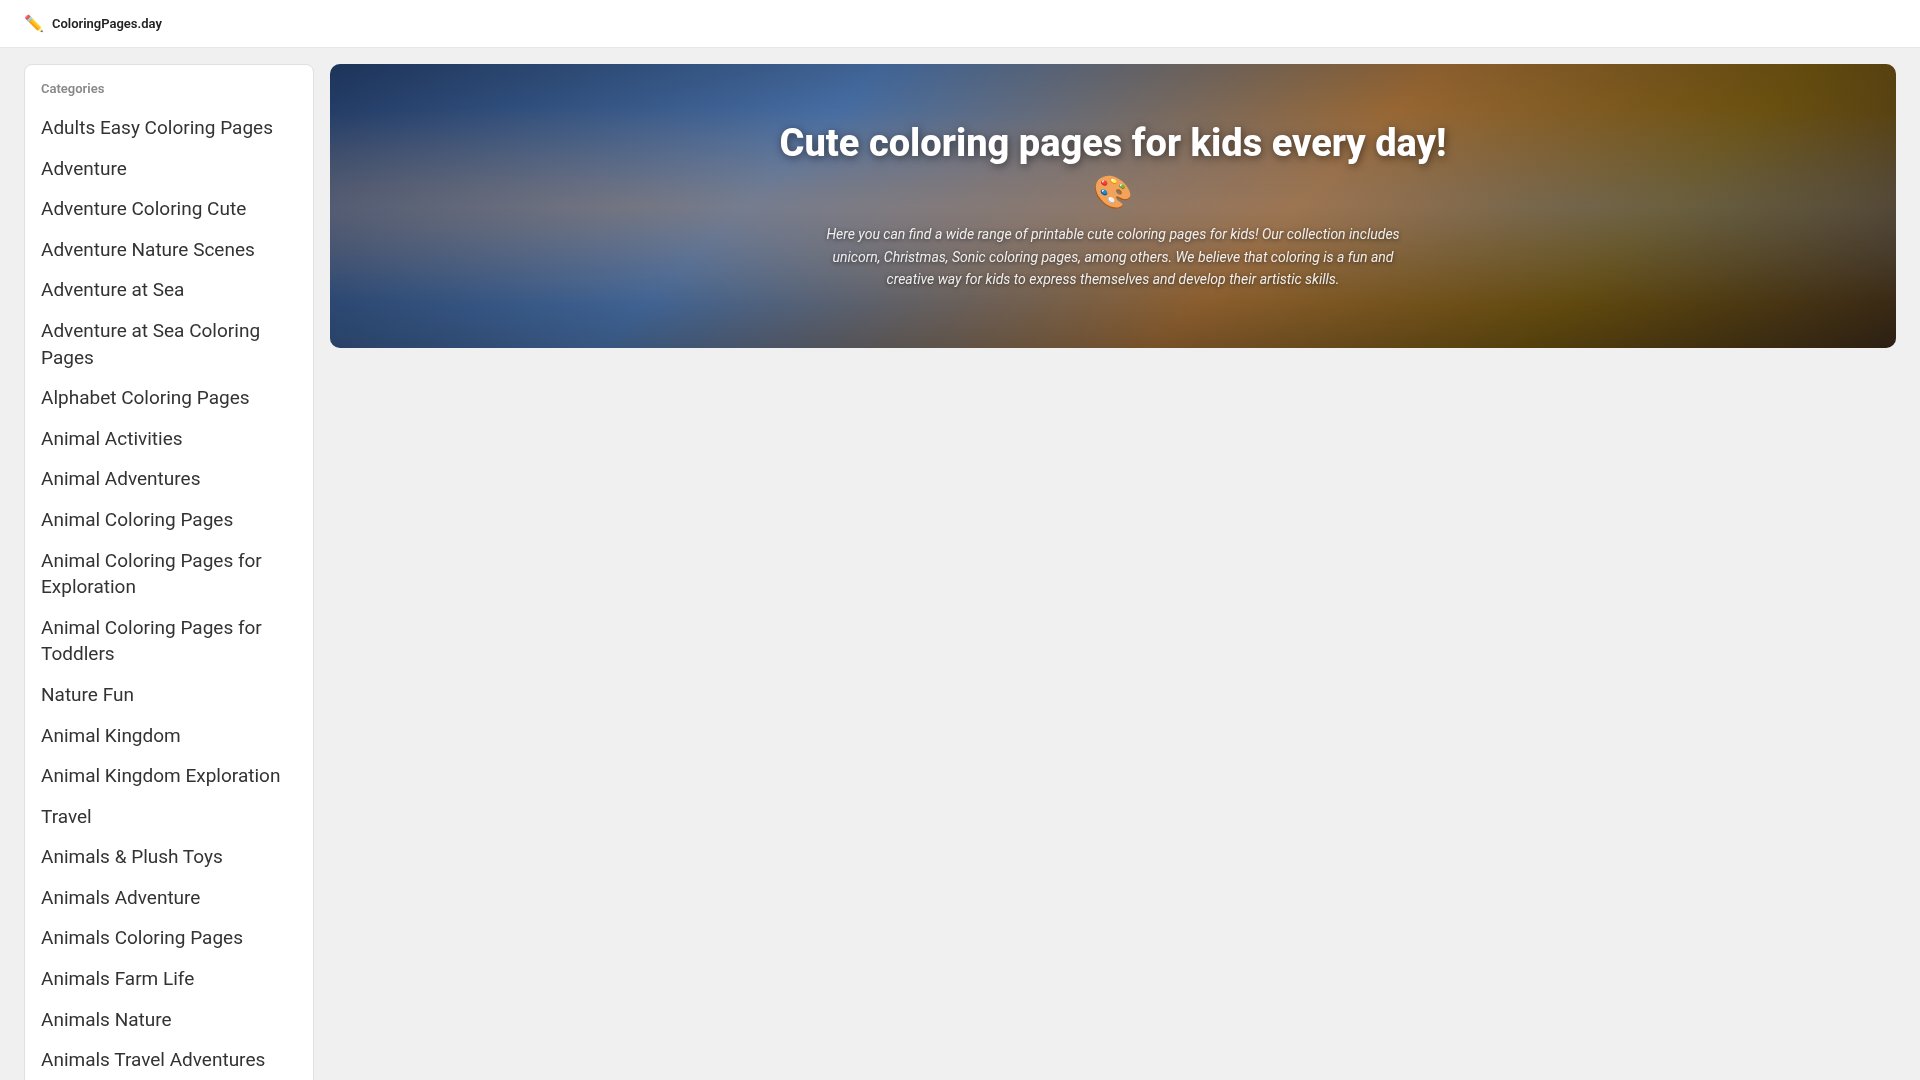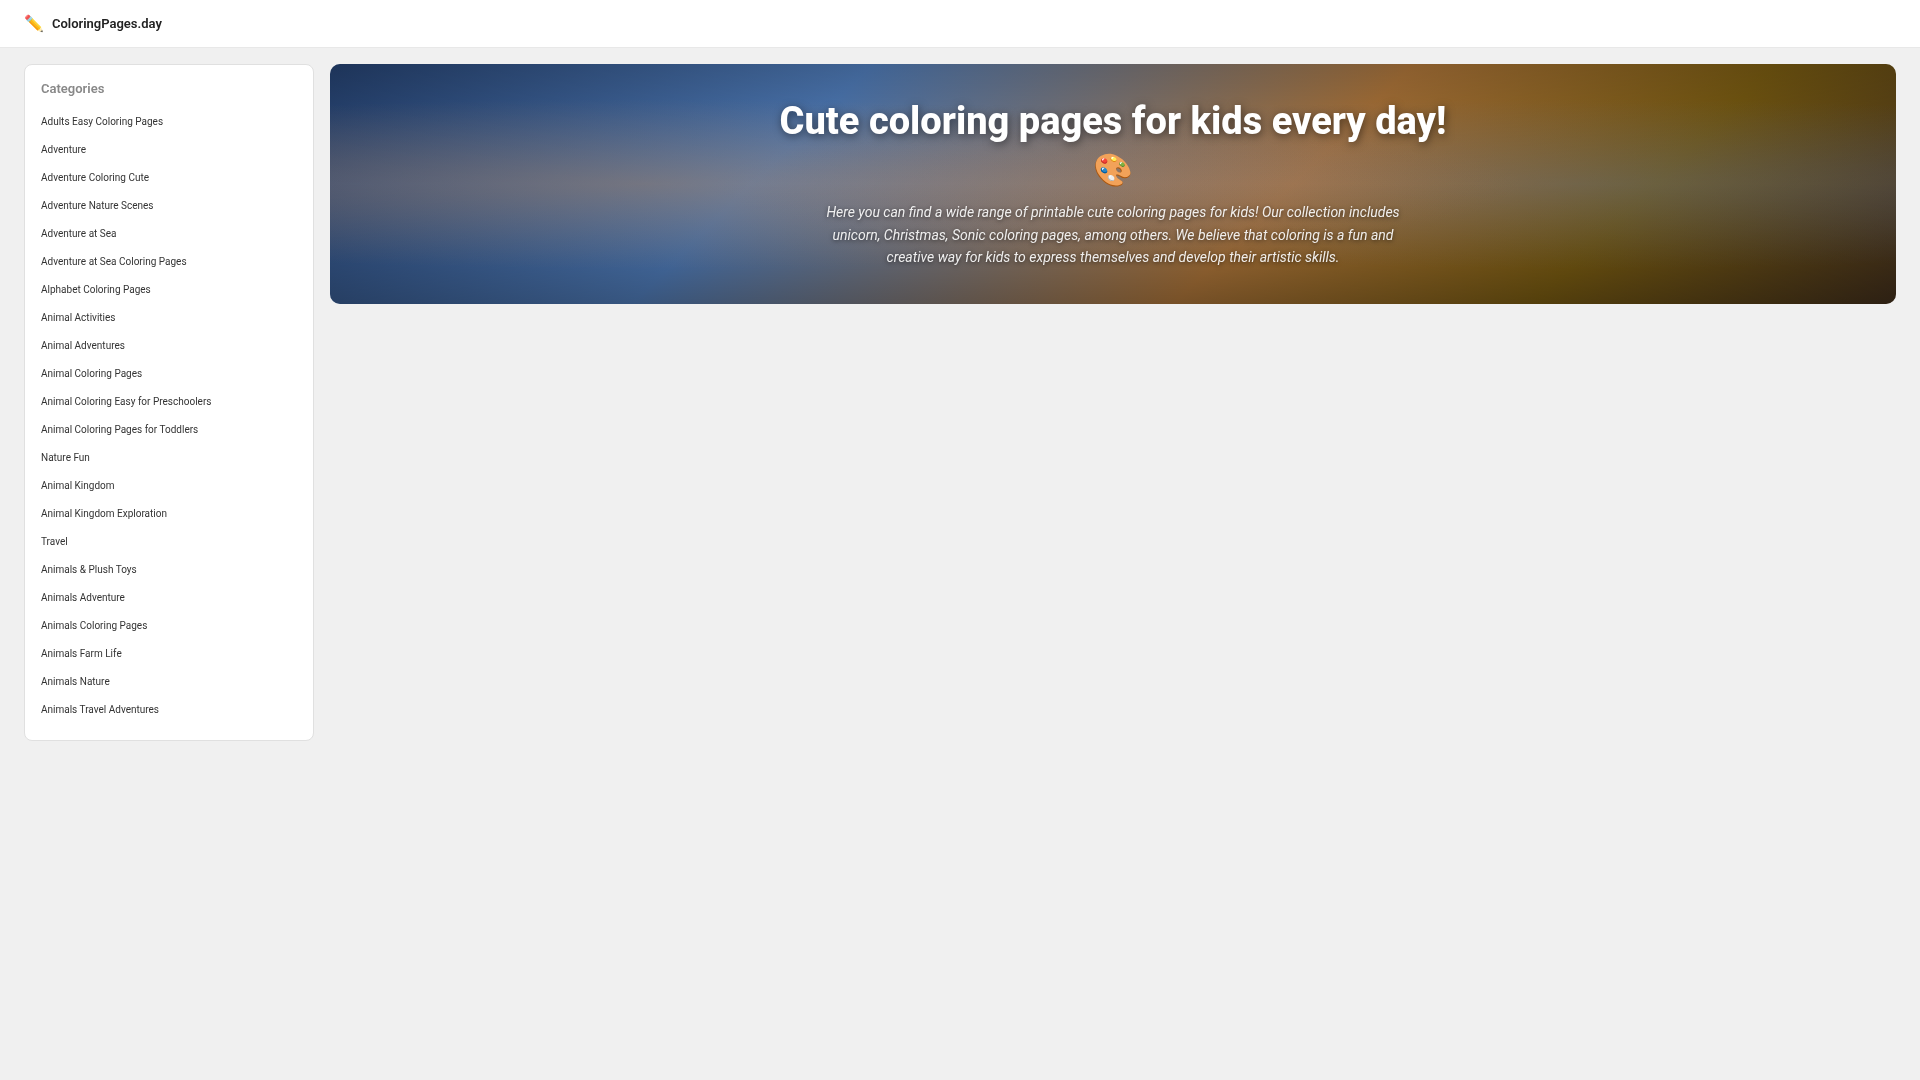--- a/index.html
+++ b/index.html
@@ -46,34 +46,34 @@
       font-size: 13px;
       font-weight: 600;
       color: #888;
       padding: 0 16px 12px 16px;
       text-transform: none;
       letter-spacing: 0;
     }
     .sidebar-item {
       display: block;
       padding: 7px 16px;
-      font-size: 10px;
+      font-size: 19px;
       color: #333;
       cursor: pointer;
       text-decoration: none;
       line-height: 1.4;
     }
     .content-area {
       flex: 1;
     }
     .hero-banner {
       border-radius: 10px;
       overflow: hidden;
       position: relative;
-      height: 240px;
+      height: 284px;
       background: linear-gradient(135deg, #2a4a7f 0%, #5b8ed4 30%, #c68642 60%, #8b6914 80%, #4a3520 100%);
       display: flex;
       flex-direction: column;
       align-items: center;
       justify-content: center;
       padding: 24px 48px;
       text-align: center;
     }
     .hero-bg {
       position: absolute;
@@ -126,21 +126,21 @@
         <a class="sidebar-item" href="#">Adults Easy Coloring Pages</a>
         <a class="sidebar-item" href="#">Adventure</a>
         <a class="sidebar-item" href="#">Adventure Coloring Cute</a>
         <a class="sidebar-item" href="#">Adventure Nature Scenes</a>
         <a class="sidebar-item" href="#">Adventure at Sea</a>
         <a class="sidebar-item" href="#">Adventure at Sea Coloring Pages</a>
         <a class="sidebar-item" href="#">Alphabet Coloring Pages</a>
         <a class="sidebar-item" href="#">Animal Activities</a>
         <a class="sidebar-item" href="#">Animal Adventures</a>
         <a class="sidebar-item" href="#">Animal Coloring Pages</a>
-        <a class="sidebar-item" href="#">Animal Coloring Easy for Preschoolers</a>
+        <a class="sidebar-item" href="#">Animal Coloring Pages for Exploration</a>
         <a class="sidebar-item" href="#">Animal Coloring Pages for Toddlers</a>
         <a class="sidebar-item" href="#">Nature Fun</a>
         <a class="sidebar-item" href="#">Animal Kingdom</a>
         <a class="sidebar-item" href="#">Animal Kingdom Exploration</a>
         <a class="sidebar-item" href="#">Travel</a>
         <a class="sidebar-item" href="#">Animals &amp; Plush Toys</a>
         <a class="sidebar-item" href="#">Animals Adventure</a>
         <a class="sidebar-item" href="#">Animals Coloring Pages</a>
         <a class="sidebar-item" href="#">Animals Farm Life</a>
         <a class="sidebar-item" href="#">Animals Nature</a>

